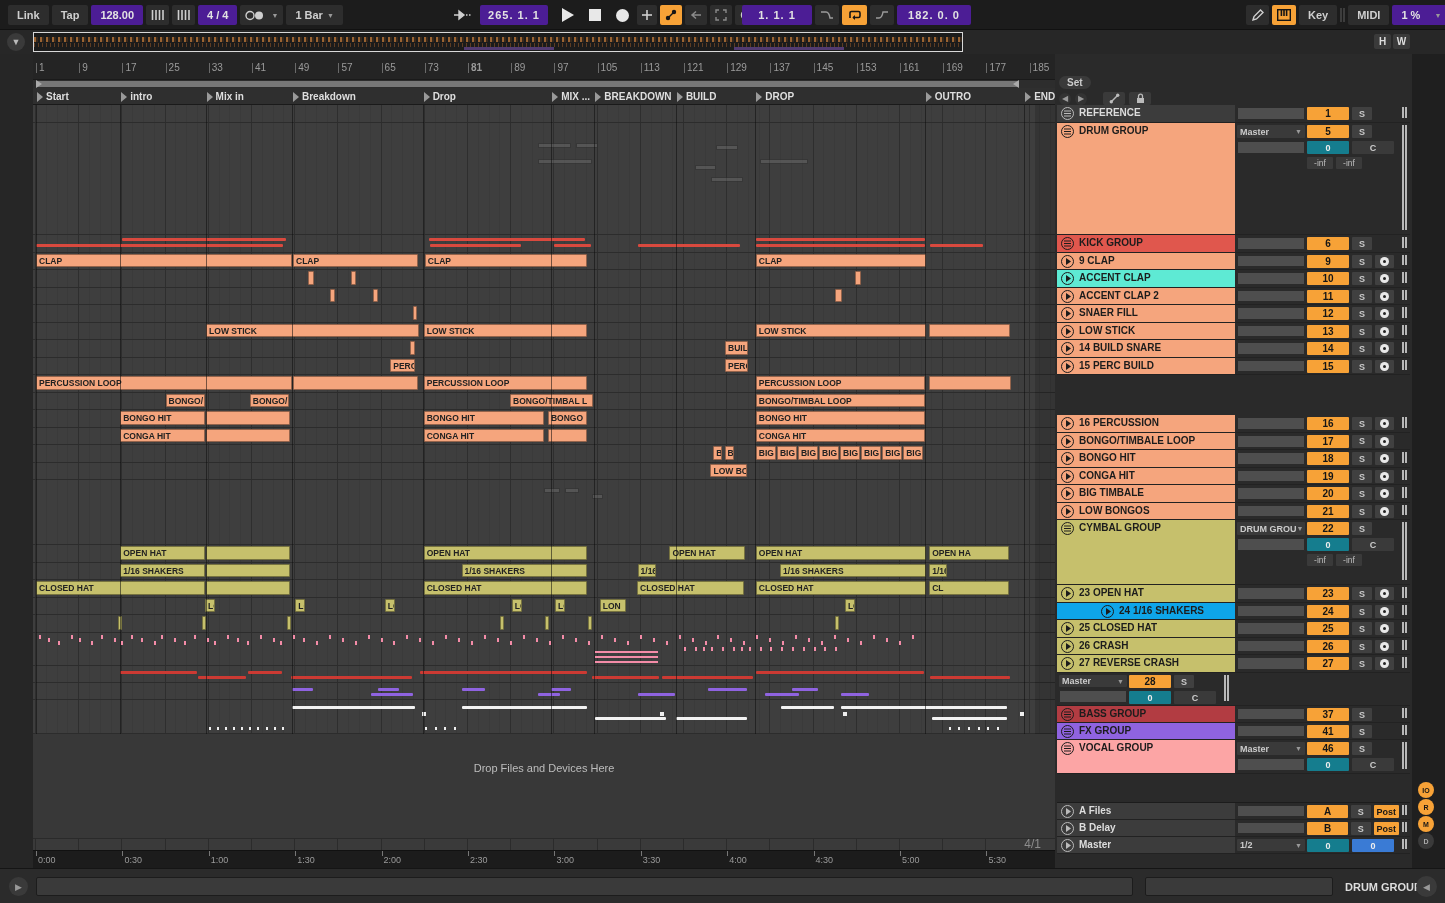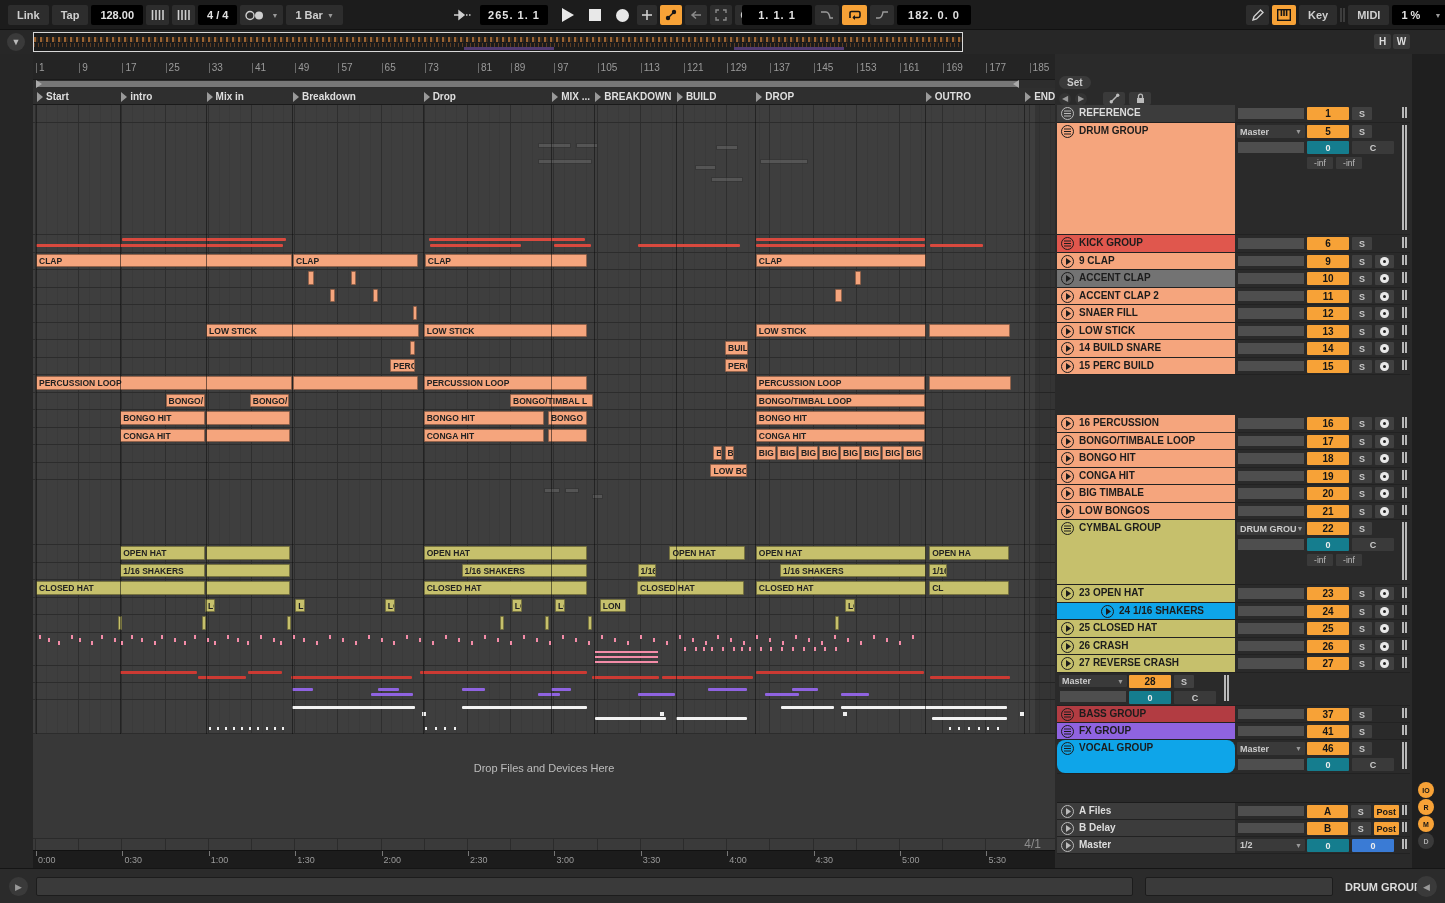--- a/index.html
+++ b/index.html
@@ -2,21 +2,21 @@
 <html><head>
 <meta charset="utf-8">
 <style>
 *{box-sizing:border-box;margin:0;padding:0}
 html,body{width:1445px;height:903px;background:#1d1d1d;font-family:"Liberation Sans",sans-serif;overflow:hidden}
 #app{position:relative;width:1445px;height:903px;background:#222;color:#ccc}
 
 .toolbar{position:absolute;top:0;left:0;width:1445px;height:30px;background:#1c1c1c;border-bottom:1px solid #111;z-index:30}
 .tg{position:absolute;top:4px;display:flex;align-items:center;gap:3px;height:22px}
 .tb{background:#2d2d2d;color:#cfcfcf;font-size:11px;font-weight:bold;border:none;border-radius:2px;height:20px;padding:0 9px;font-family:inherit;display:flex;align-items:center;gap:4px;white-space:nowrap}
-.tb.val{background:#000000;color:#e2e2e2}
+.tb.val{background:#4c1d95;color:#e2e2e2}
 .tb.icon{padding:0 5px;min-width:20px;justify-content:center}
 .tb.on{background:#f7a237;color:#151515}
 .caret{font-size:7px;color:#999}
 .posbox{letter-spacing:1px}
 .playtri{width:0;height:0;border-left:12px solid #e8e8e8;border-top:7px solid transparent;border-bottom:7px solid transparent}
 .stopsq{width:12px;height:12px;background:#e8e8e8}
 .reccirc{width:13px;height:13px;background:#e8e8e8;border-radius:50%}
 .tbtn{background:none;border:none;height:22px;padding:0 6px;display:flex;align-items:center;cursor:default}
 .minimeter{display:flex;gap:1px;align-items:flex-end;height:14px}
 .minimeter i{width:2px;height:100%;background:#3d3d3d}
@@ -293,21 +293,21 @@
         <div class="bartick" style="left: 6px;">1<i></i></div>
         <div class="bartick" style="left: 49.2px;">9<i></i></div>
         <div class="bartick" style="left: 92.4px;">17<i></i></div>
         <div class="bartick" style="left: 135.6px;">25<i></i></div>
         <div class="bartick" style="left: 178.8px;">33<i></i></div>
         <div class="bartick" style="left: 222px;">41<i></i></div>
         <div class="bartick" style="left: 265.2px;">49<i></i></div>
         <div class="bartick" style="left: 308.4px;">57<i></i></div>
         <div class="bartick" style="left: 351.6px;">65<i></i></div>
         <div class="bartick" style="left: 394.8px;">73<i></i></div>
-        <div class="bartick" style="left: 448px;">81<i></i></div>
+        <div class="bartick" style="left: 438px; font-weight: bold;">81<i></i></div>
         <div class="bartick" style="left: 481.2px;">89<i></i></div>
         <div class="bartick" style="left: 524.4px;">97<i></i></div>
         <div class="bartick" style="left: 567.6px;">105<i></i></div>
         <div class="bartick" style="left: 610.8px;">113<i></i></div>
         <div class="bartick" style="left: 654px;">121<i></i></div>
         <div class="bartick" style="left: 697.2px;">129<i></i></div>
         <div class="bartick" style="left: 740.4px;">137<i></i></div>
         <div class="bartick" style="left: 783.6px;">145<i></i></div>
         <div class="bartick" style="left: 826.8px;">153<i></i></div>
         <div class="bartick" style="left: 870px;">161<i></i></div>
@@ -832,21 +832,21 @@
                 </span>
               </div>
             </div>
           </div>
           <div class="tmeter">
             <i></i>
             <i></i>
           </div>
         </div>
         <div class="trow" style="height: 18px;">
-          <div class="tname" style="background: #737373; color: rgb(28, 28, 28);">
+          <div class="tname" style="background: #5eead4; color: rgb(28, 28, 28);">
             <span class="ticonc" style="color: rgb(28, 28, 28);">
               <svg width="6" height="7" viewBox="0 0 6 7">
                 <path d="M1 0 l5 3.5 -5 3.5 z" fill="currentColor"></path>
               </svg>
             </span>
             <span>ACCENT CLAP</span>
           </div>
           <div class="tio">
             <div class="ddempty"></div>
           </div>
@@ -1027,21 +1027,21 @@
                   <i></i>
                 </span>
               </div>
             </div>
           </div>
           <div class="tmeter">
             <i></i>
             <i></i>
           </div>
         </div>
-        <div class="trow" style="height: 17px;">
+        <div class="trow" style="height: 17px; align-items: center;">
           <div class="tname" style="background: rgb(245, 165, 125); color: rgb(28, 28, 28);">
             <span class="ticonc" style="color: rgb(28, 28, 28);">
               <svg width="6" height="7" viewBox="0 0 6 7">
                 <path d="M1 0 l5 3.5 -5 3.5 z" fill="currentColor"></path>
               </svg>
             </span>
             <span>BONGO/TIMBALE LOOP</span>
           </div>
           <div class="tio">
             <div class="ddempty"></div>
@@ -1424,21 +1424,21 @@
               <div class="numbox">41</div>
               <div class="sbox">S</div>
             </div>
           </div>
           <div class="tmeter">
             <i></i>
             <i></i>
           </div>
         </div>
         <div class="trow" style="height: 34px;">
-          <div class="tname" style="background: #0ea5e9; color: rgb(28, 28, 28); border-radius: 8px;">
+          <div class="tname" style="background: #fca5a5; color: rgb(28, 28, 28);">
             <span class="ticonc" style="color: rgb(28, 28, 28);">
               <svg width="7" height="7" viewBox="0 0 7 7">
                 <g stroke="currentColor" stroke-width="1">
                   <line x1="0" y1="1" x2="7" y2="1"></line>
                   <line x1="0" y1="3.5" x2="7" y2="3.5"></line>
                   <line x1="0" y1="6" x2="7" y2="6"></line>
                 </g>
               </svg>
             </span>
             <span>VOCAL GROUP</span>

